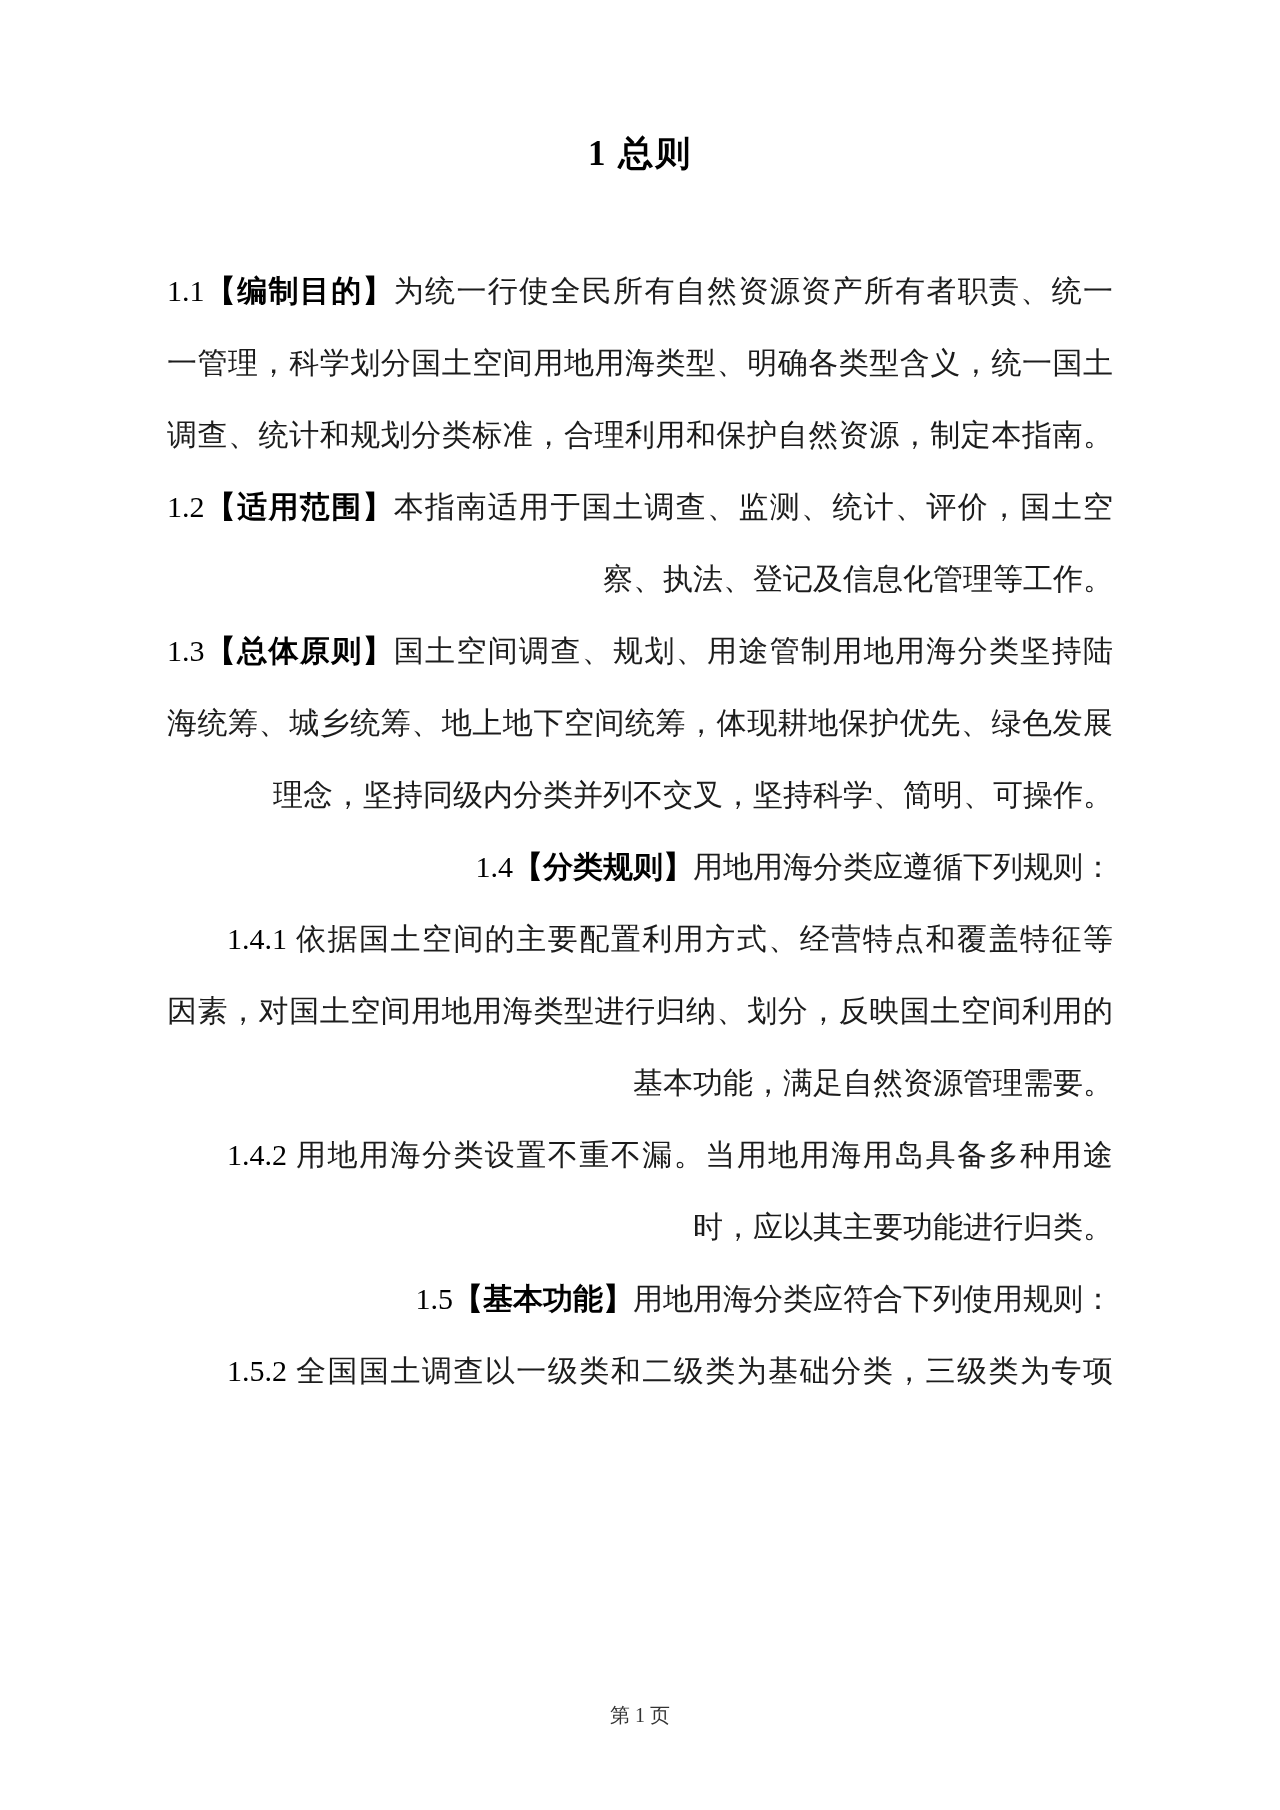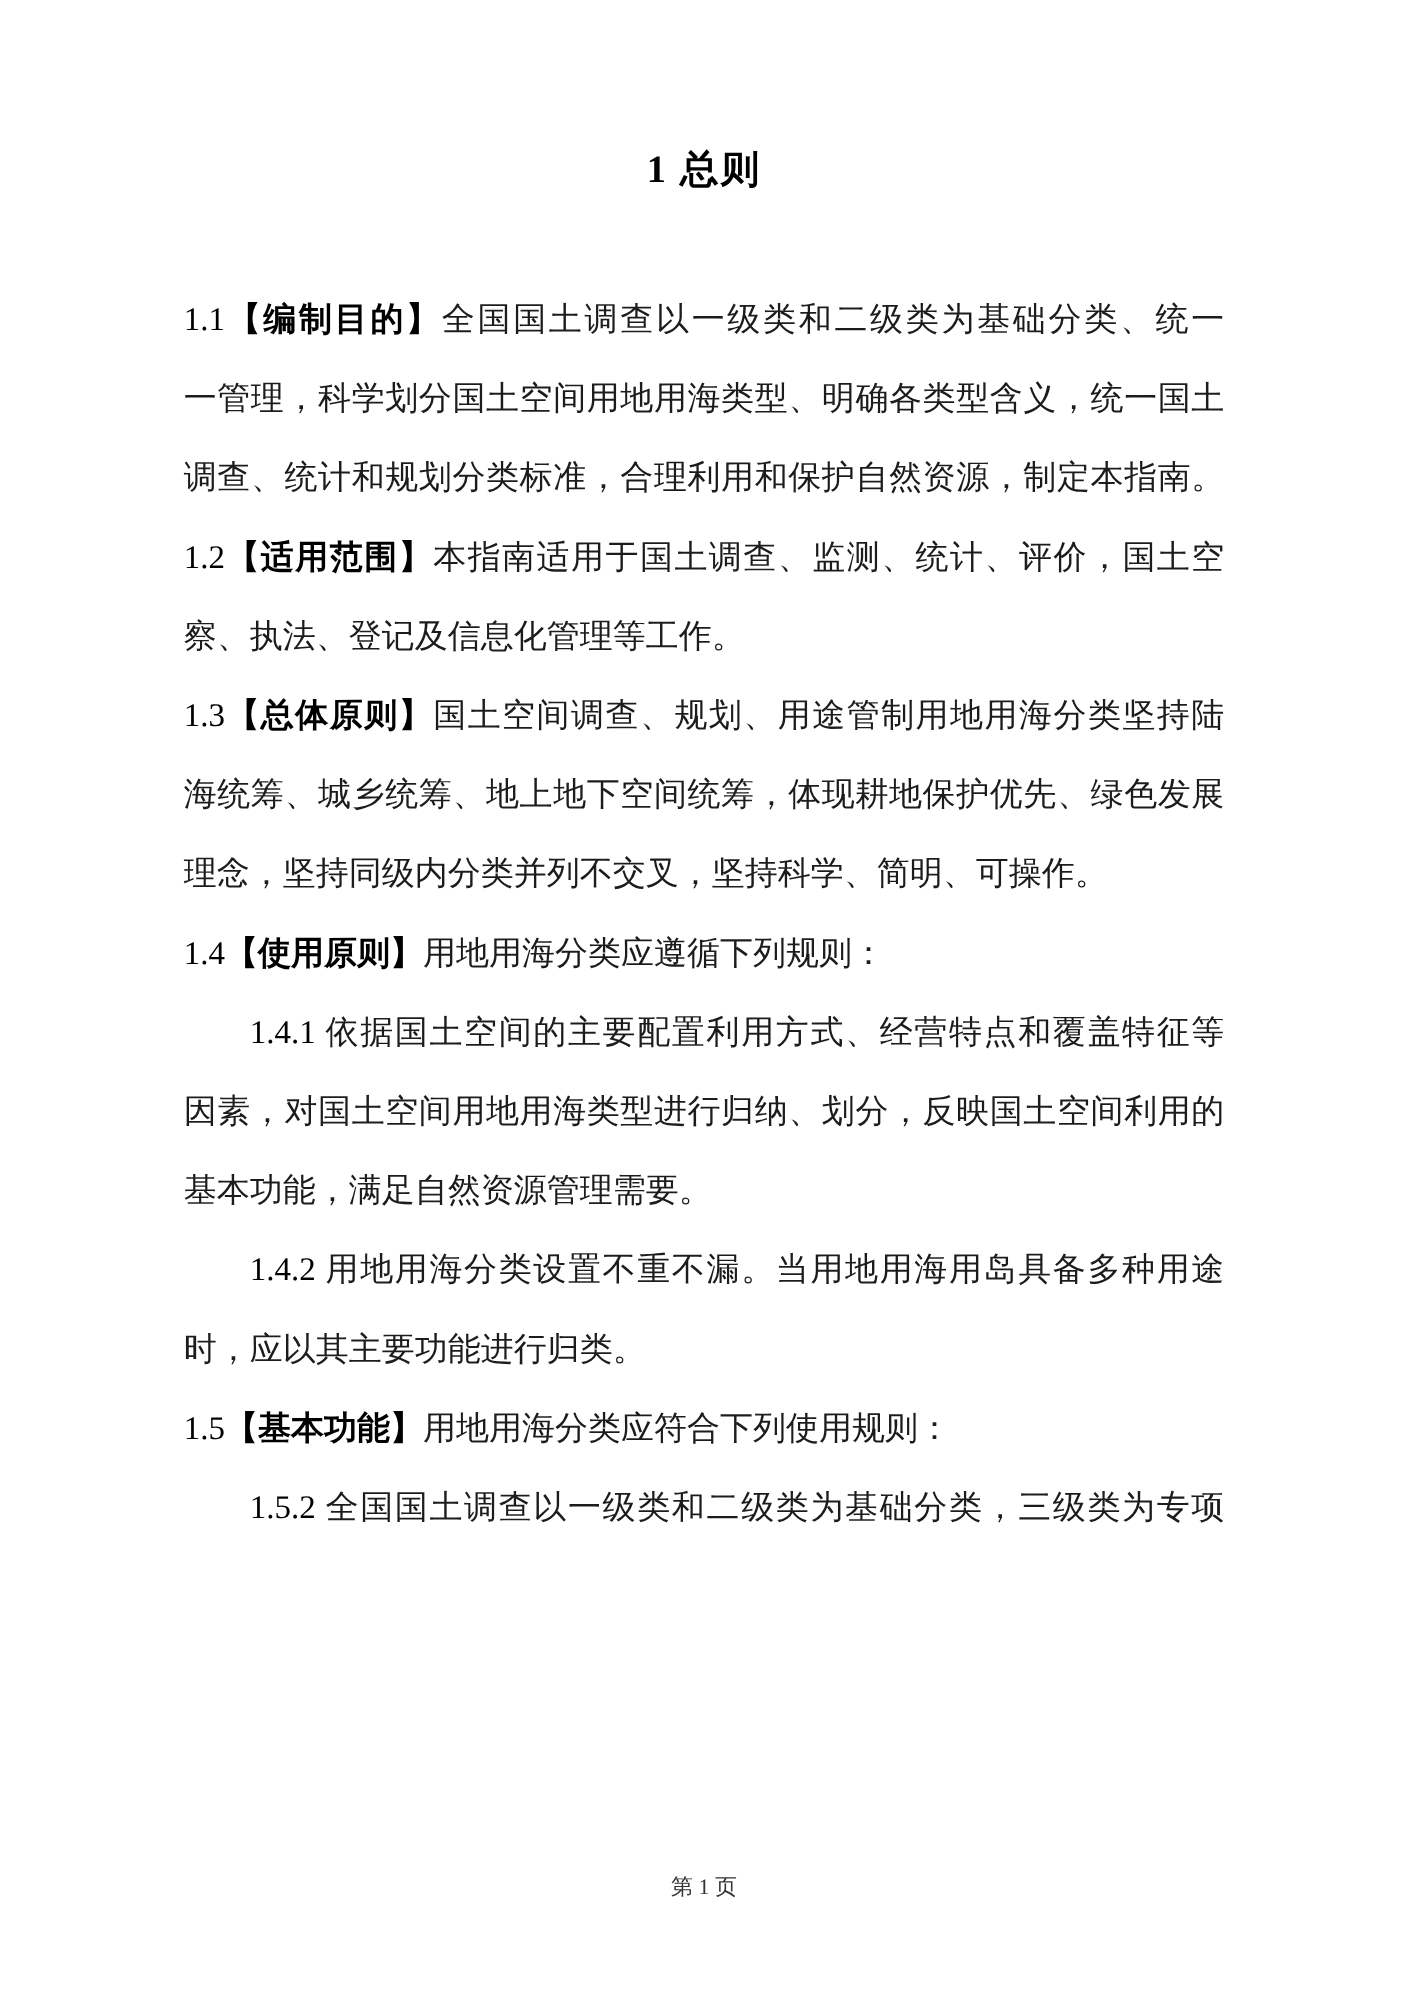--- a/index.html
+++ b/index.html
@@ -33,21 +33,21 @@
   .content {
     position: absolute;
     top: 255px;
     left: 167px;
     width: 946px;
   }
   .line {
     height: 72px;
     line-height: 72px;
     font-size: 30px;
-    text-align: left;
+    text-align: right;
     white-space: nowrap;
   }
   .line.j {
     white-space: normal;
     text-align: justify;
     text-align-last: justify;
   }
   .line.indent {
     padding-left: 60px;
   }
@@ -78,35 +78,35 @@
     font-family: "Liberation Serif", serif;
   }
 </style>
 </head>
 <body>
 
 <div class="page">
   <h1 class="doc-title">1 总则</h1>
   <div class="content" id="doc-content">
       <div>
-        <div class="line j"><span class="sec-num">1.1</span><span class="sec-heading">【编制目的】</span><span class="body-text">全国国土调查以一级类和二级类为基础分类、统一</span></div>
+        <div class="line j"><span class="sec-num">1.1</span><span class="sec-heading">【编制目的】</span><span class="body-text">为统一行使全民所有自然资源资产所有者职责、统一</span></div>
         <div class="line j"><span class="body-text">一管理，科学划分国土空间用地用海类型、明确各类型含义，统一国土</span></div>
         <div class="line j"><span class="body-text">调查、统计和规划分类标准，合理利用和保护自然资源，制定本指南。</span></div>
       </div>
       <div>
         <div class="line j"><span class="sec-num">1.2</span><span class="sec-heading">【适用范围】</span><span class="body-text">本指南适用于国土调查、监测、统计、评价，国土空</span></div>
         <div class="line"><span class="body-text">察、执法、登记及信息化管理等工作。</span></div>
       </div>
       <div>
         <div class="line j"><span class="sec-num">1.3</span><span class="sec-heading">【总体原则】</span><span class="body-text">国土空间调查、规划、用途管制用地用海分类坚持陆</span></div>
         <div class="line j"><span class="body-text">海统筹、城乡统筹、地上地下空间统筹，体现耕地保护优先、绿色发展</span></div>
         <div class="line"><span class="body-text">理念，坚持同级内分类并列不交叉，坚持科学、简明、可操作。</span></div>
       </div>
       <div>
-        <div class="line"><span class="sec-num">1.4</span><span class="sec-heading">【使用原则】</span><span class="body-text">用地用海分类应遵循下列规则：</span></div>
+        <div class="line"><span class="sec-num">1.4</span><span class="sec-heading">【分类规则】</span><span class="body-text">用地用海分类应遵循下列规则：</span></div>
       </div>
       <div>
         <div class="line j indent"><span class="sec-num">1.4.1</span> <span class="body-text">依据国土空间的主要配置利用方式、经营特点和覆盖特征等</span></div>
         <div class="line j"><span class="body-text">因素，对国土空间用地用海类型进行归纳、划分，反映国土空间利用的</span></div>
         <div class="line"><span class="body-text">基本功能，满足自然资源管理需要。</span></div>
       </div>
       <div>
         <div class="line j indent"><span class="sec-num">1.4.2</span> <span class="body-text">用地用海分类设置不重不漏。当用地用海用岛具备多种用途</span></div>
         <div class="line"><span class="body-text">时，应以其主要功能进行归类。</span></div>
       </div>

